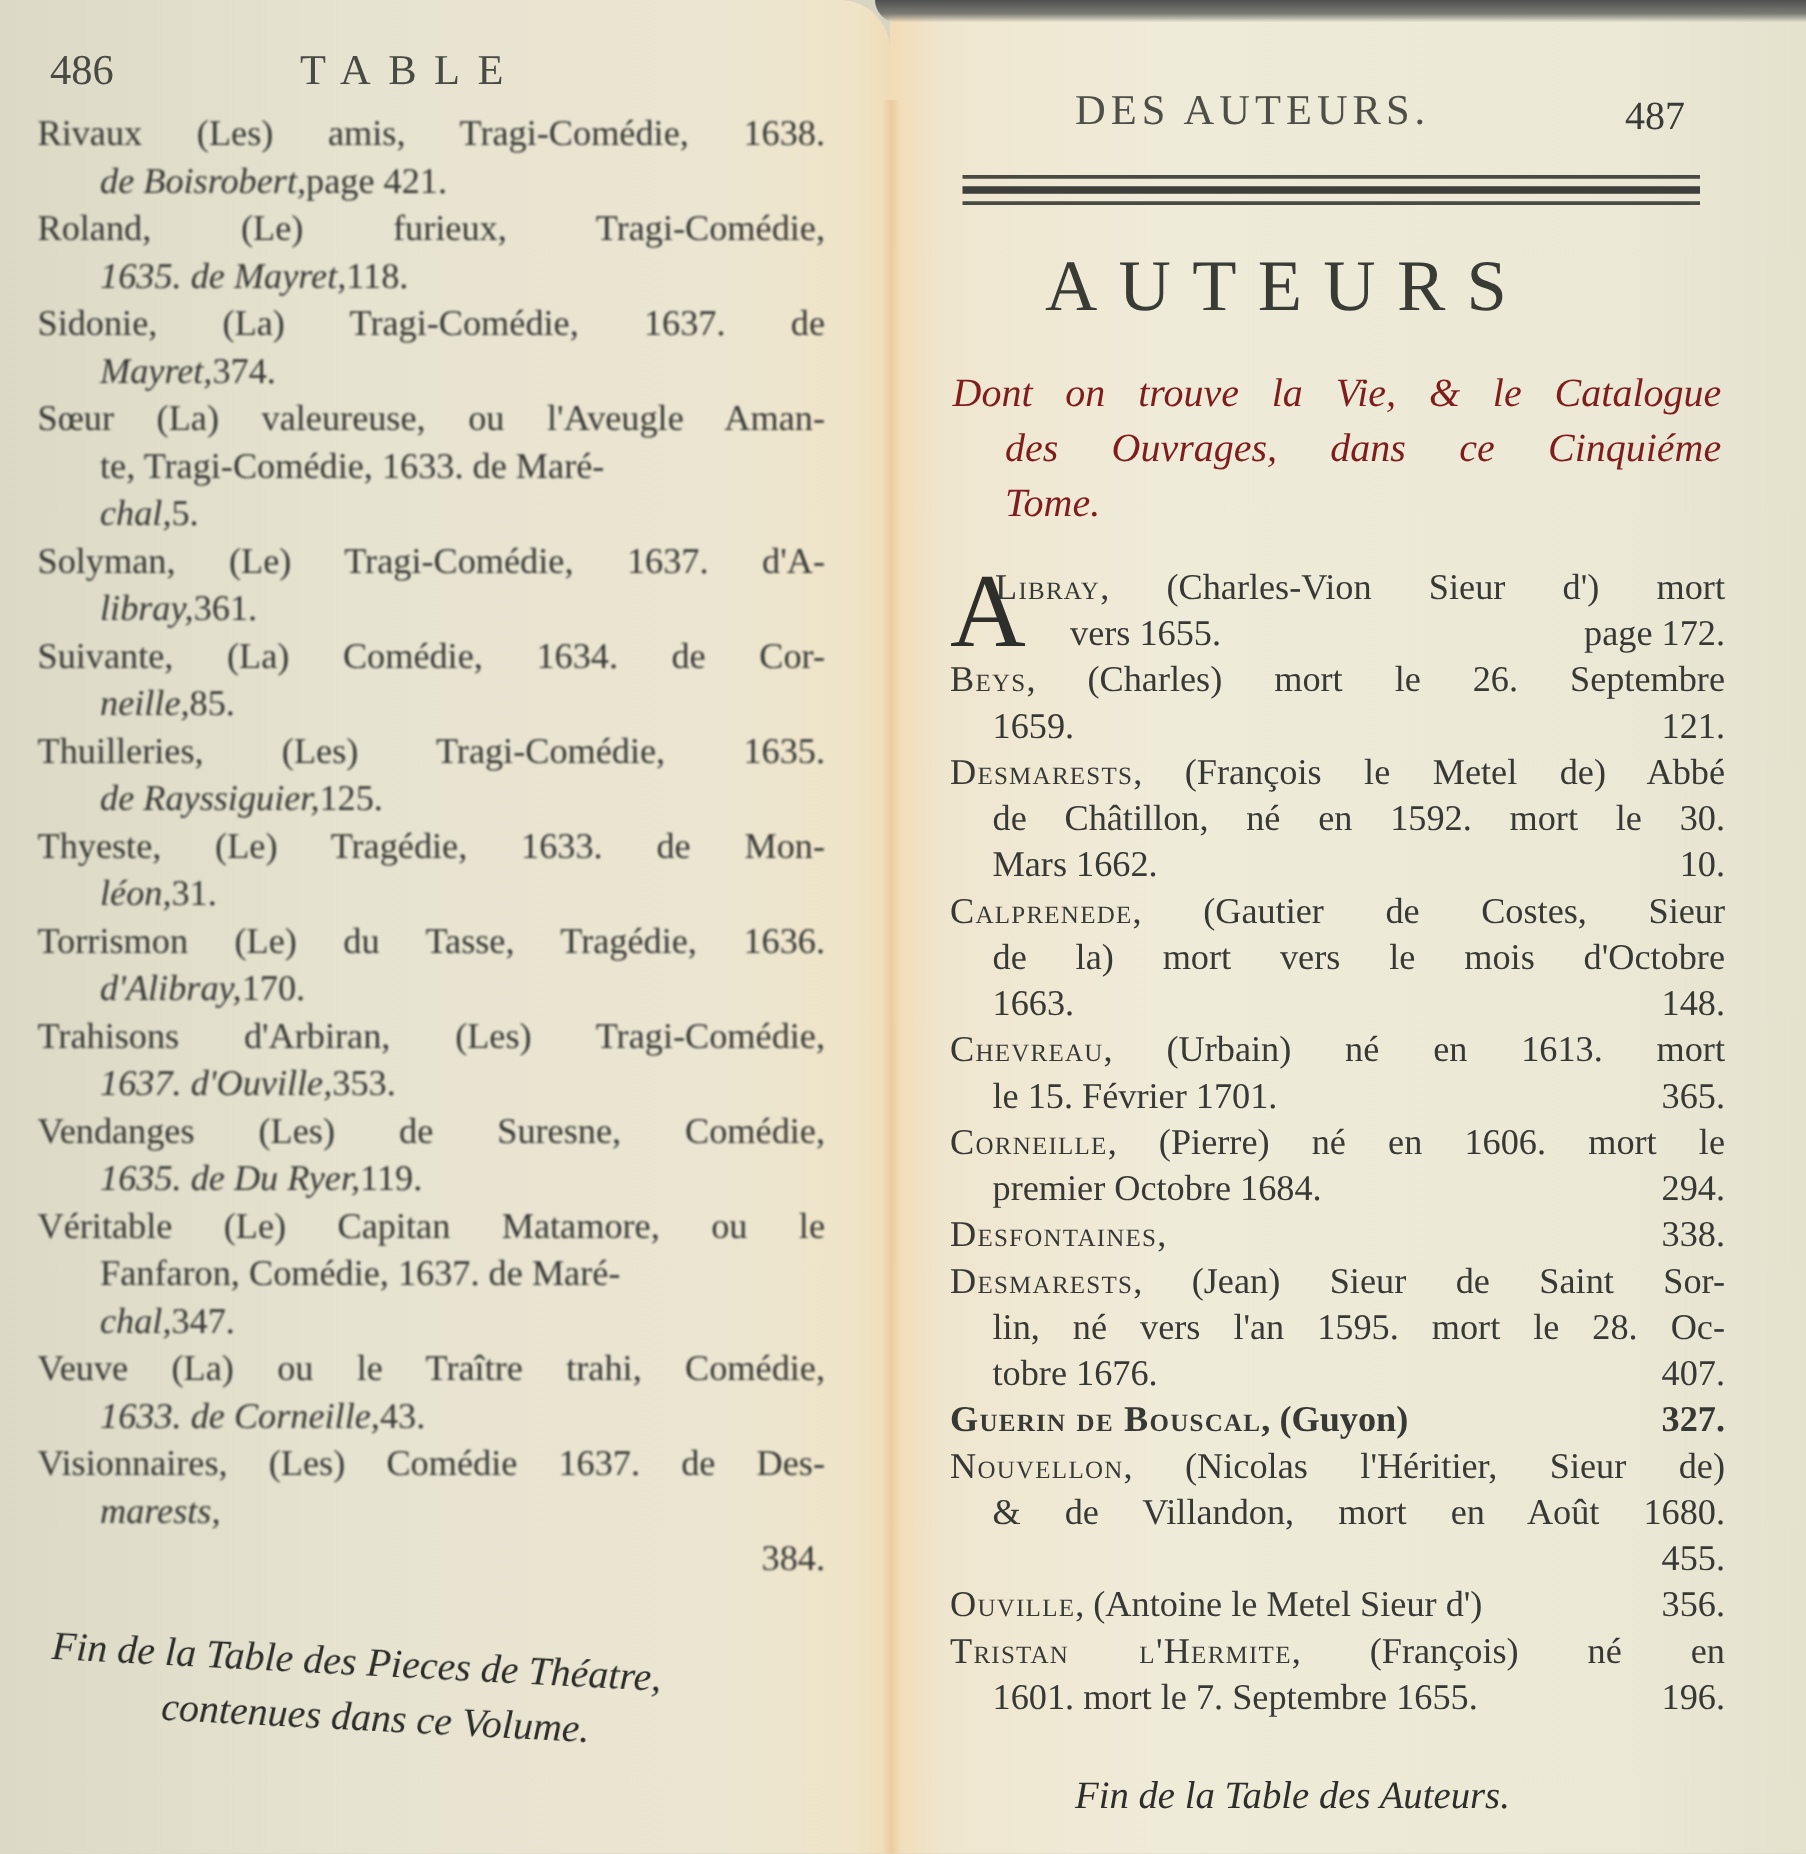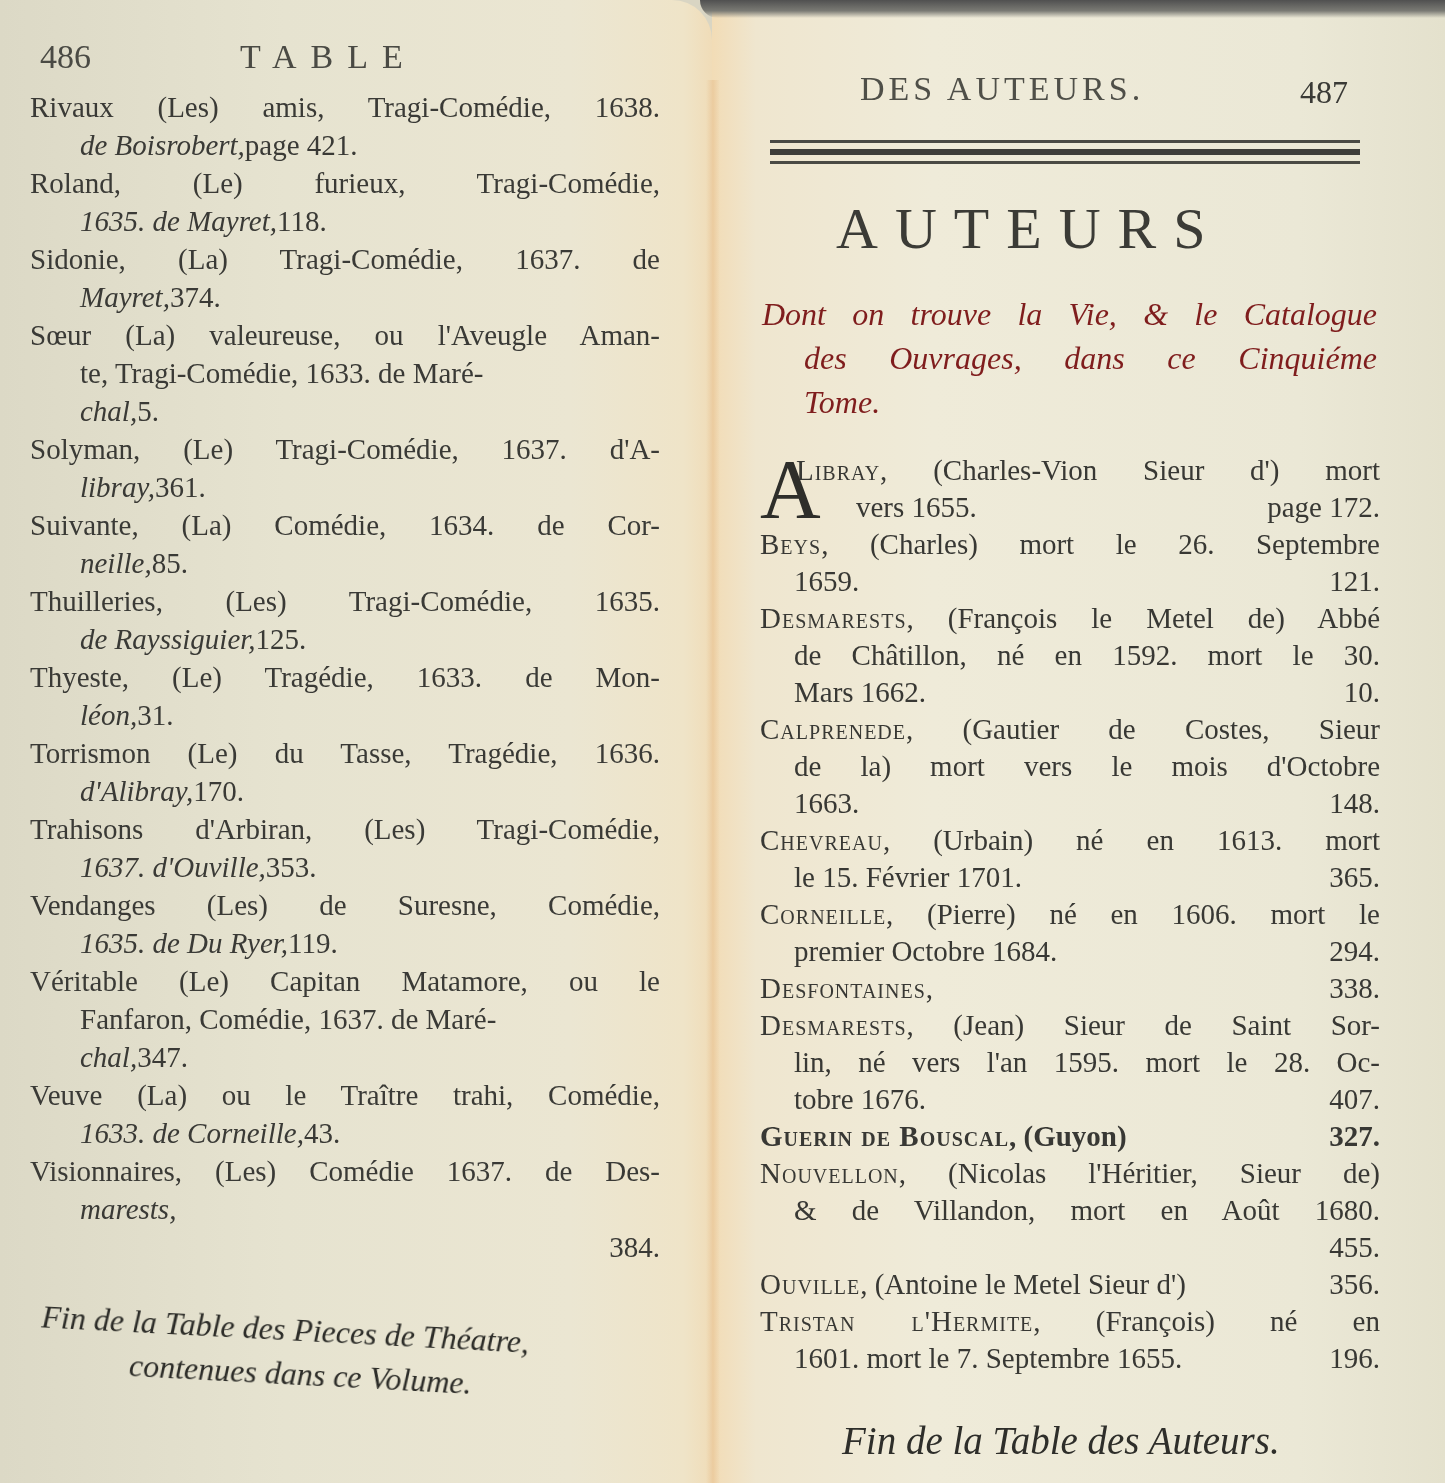--- a/index.html
+++ b/index.html
@@ -73,22 +73,22 @@
   .rentry .l3 { display: flex; justify-content: space-between; padding-left: 34px; }
   .rentry .l3.right { justify-content: flex-end; }
   .sc { font-variant: small-caps; letter-spacing: 1px; }
   .dropcap {
     position: absolute; left: 0; top: 2px; font-size: 84px; line-height: 72px; color: #2e2e2a;
   }
   .first .l1, .first .l2 { padding-left: 36px; }
   .first .l2 { padding-left: 36px; font-family: Liberation Serif, serif; }
 
   .fin-right {
-    position: absolute; top: 1418px; left: 842px;
-    font-style: italic; font-size: 39px; color: #2e2e2a;
+    position: absolute; top: 1418px; left: 860px;
+    font-style: italic; font-size: 31px; color: #2e2e2a;
   }
 </style>
 </head>
 <body>
 
 <div class="spread">
   <div class="page-left"></div>
   <div class="page-right"></div>
   <div class="shadow-top"></div>
   <div class="gutter"></div>

